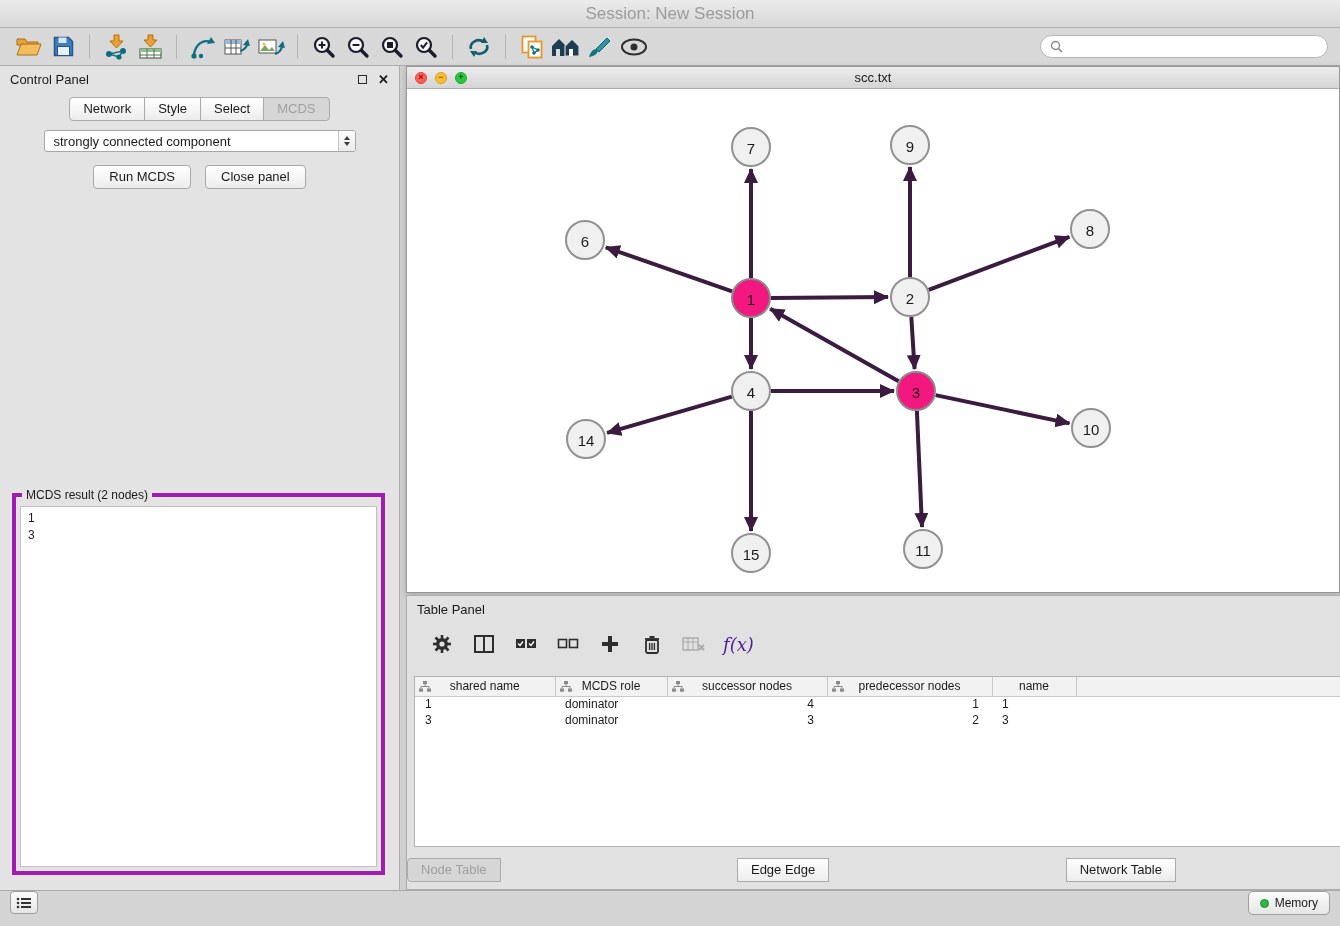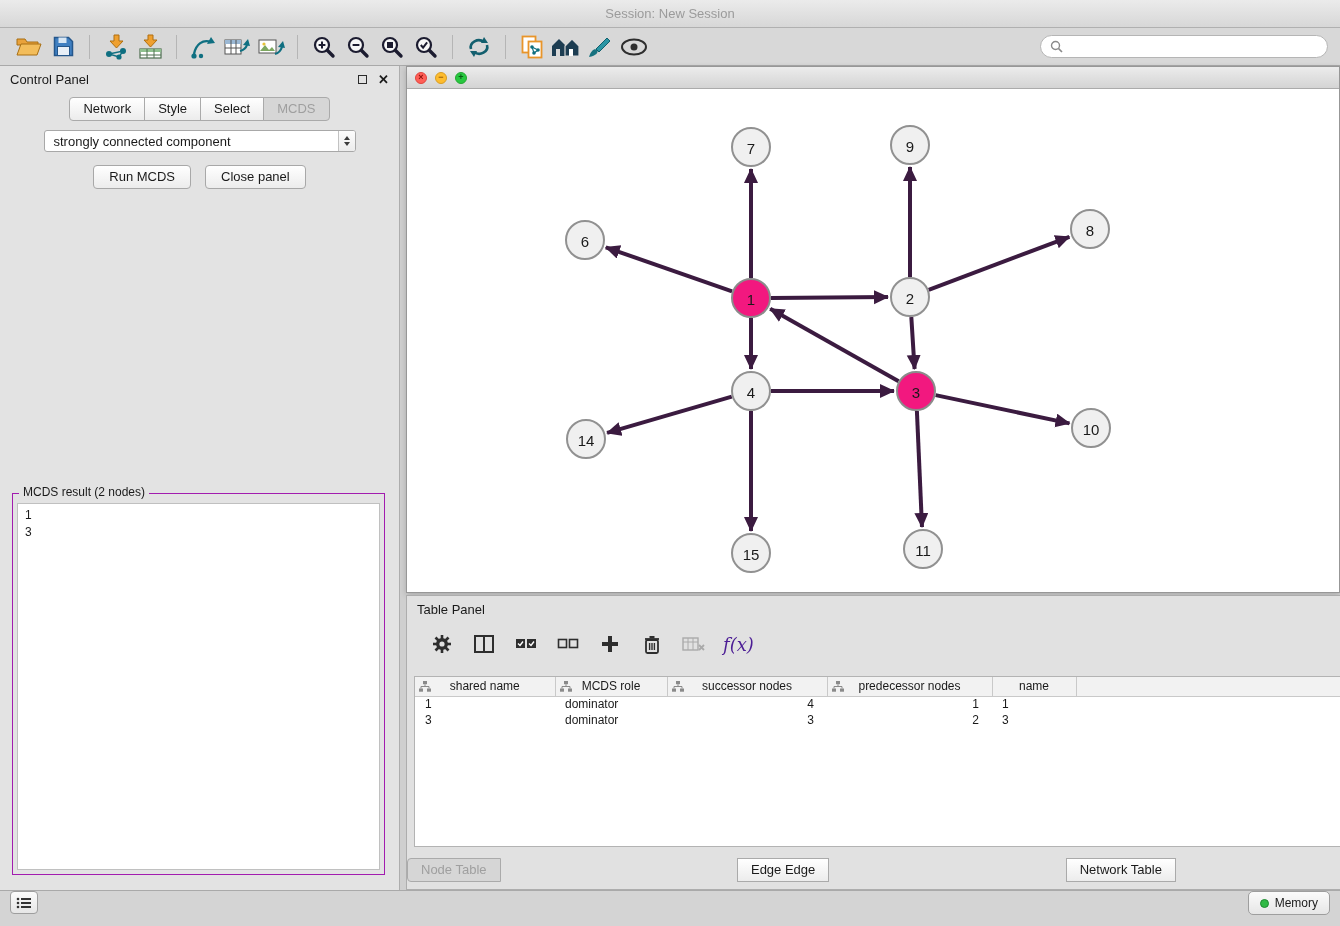--- a/index.html
+++ b/index.html
@@ -3,21 +3,21 @@
 <meta charset="utf-8">
 <style>
   * { margin:0; padding:0; box-sizing:border-box; }
   html,body { width:1340px; height:926px; }
   body { font-family:"Liberation Sans",sans-serif; background:#cfcfcf; position:relative; overflow:hidden; color:#1a1a1a; }
 
   
   .titlebar { position:absolute; left:0; top:0; width:100%; height:28px;
     background:linear-gradient(#ebebeb,#d7d7d7); border-bottom:1px solid #b0b0b0;
     display:flex; align-items:center; justify-content:center; }
-  .title-text { font-size:13px; color:#9b9b9b; }
+  .title-text { font-size:17px; color:#9b9b9b; }
 
   
   .toolbar { position:absolute; left:0; top:28px; width:100%; height:38px;
     background:#d8d8d8; border-bottom:1px solid #a9a9a9;
     display:flex; align-items:center; padding:0 12px; }
   .tb-icon { width:34px; height:30px; display:flex; align-items:center; justify-content:center; border-radius:4px; flex:0 0 auto; }
   .tb-sep { width:1px; height:24px; background:#b5b5b5; margin:0 9px; flex:0 0 auto; }
   .search-box { margin-left:auto; width:288px; height:23px; background:#fff; border:1px solid #b5b5b5;
     border-radius:12px; display:flex; align-items:center; padding:0 9px; }
   .search-box input { border:none; outline:none; flex:1; font-size:12px; margin-left:5px; background:transparent; font-family:"Liberation Sans",sans-serif; }
@@ -45,21 +45,21 @@
     display:flex; flex-direction:column; align-items:center; justify-content:center; gap:2px;
     background:linear-gradient(#fdfdfd,#ececec); }
   .tri-up { width:0; height:0; border-left:3.5px solid transparent; border-right:3.5px solid transparent; border-bottom:4.5px solid #3c3c3c; }
   .tri-down { width:0; height:0; border-left:3.5px solid transparent; border-right:3.5px solid transparent; border-top:4.5px solid #3c3c3c; }
 
   .btn-row { display:flex; justify-content:center; gap:14px; margin-top:13px; }
   .push-btn { font-family:"Liberation Sans",sans-serif; font-size:13px; padding:3px 15px 4px;
     background:linear-gradient(#ffffff,#ececec); border:1px solid #a8a8a8; border-radius:4px; color:#1a1a1a; }
 
   .result-group { position:absolute; left:12px; top:427px; width:373px; height:382px;
-    border:1px solid #a21caf; background:#e3e3e3; }
+    border:4px solid #a21caf; background:#e3e3e3; }
   .result-legend { position:absolute; top:-9px; left:6px; font-size:12px; background:#e3e3e3; padding:0 4px; }
   .result-area { position:absolute; left:4px; right:4px; top:9px; bottom:4px; background:#fff;
     border:1px solid #c0c0c0; font-size:12px; padding:3px 7px; line-height:17px; overflow:auto; }
 
   
   .net-window { position:absolute; left:406px; top:66px; width:934px; height:527px;
     background:#fff; border:1px solid #979797; box-shadow:0 2px 6px rgba(0,0,0,0.18); }
   .net-titlebar { height:22px; background:linear-gradient(#ececec,#d4d4d4); border-bottom:1px solid #ababab;
     display:flex; align-items:center; padding:0 8px; position:relative; }
   .traffic { display:flex; gap:8px; }
@@ -287,20 +287,21 @@
   </div>
 </div>
 
 <div class="net-window">
   <div class="net-titlebar">
     <span class="traffic">
       <span class="light red"></span>
       <span class="light yellow"></span>
       <span class="light green"></span>
     </span>
+    <span class="net-title">scc.txt</span>
   </div>
   <div class="net-canvas">
     <svg id="graph-svg" width="932" height="503">
       <defs>
         <marker id="arrowhead" markerUnits="userSpaceOnUse" markerWidth="20" markerHeight="16" refX="14" refY="7" orient="auto">
           <path id="arrowhead-path" d="M0,0 L15,7 L0,14 Z" fill="#3b1b40"></path>
         </marker>
       </defs>
       <g id="edges-layer">
           <line x1="344.0" y1="189.0" x2="344.0" y2="80.0" stroke="#3b1b40" stroke-width="4" marker-end="url(#arrowhead)"></line>

